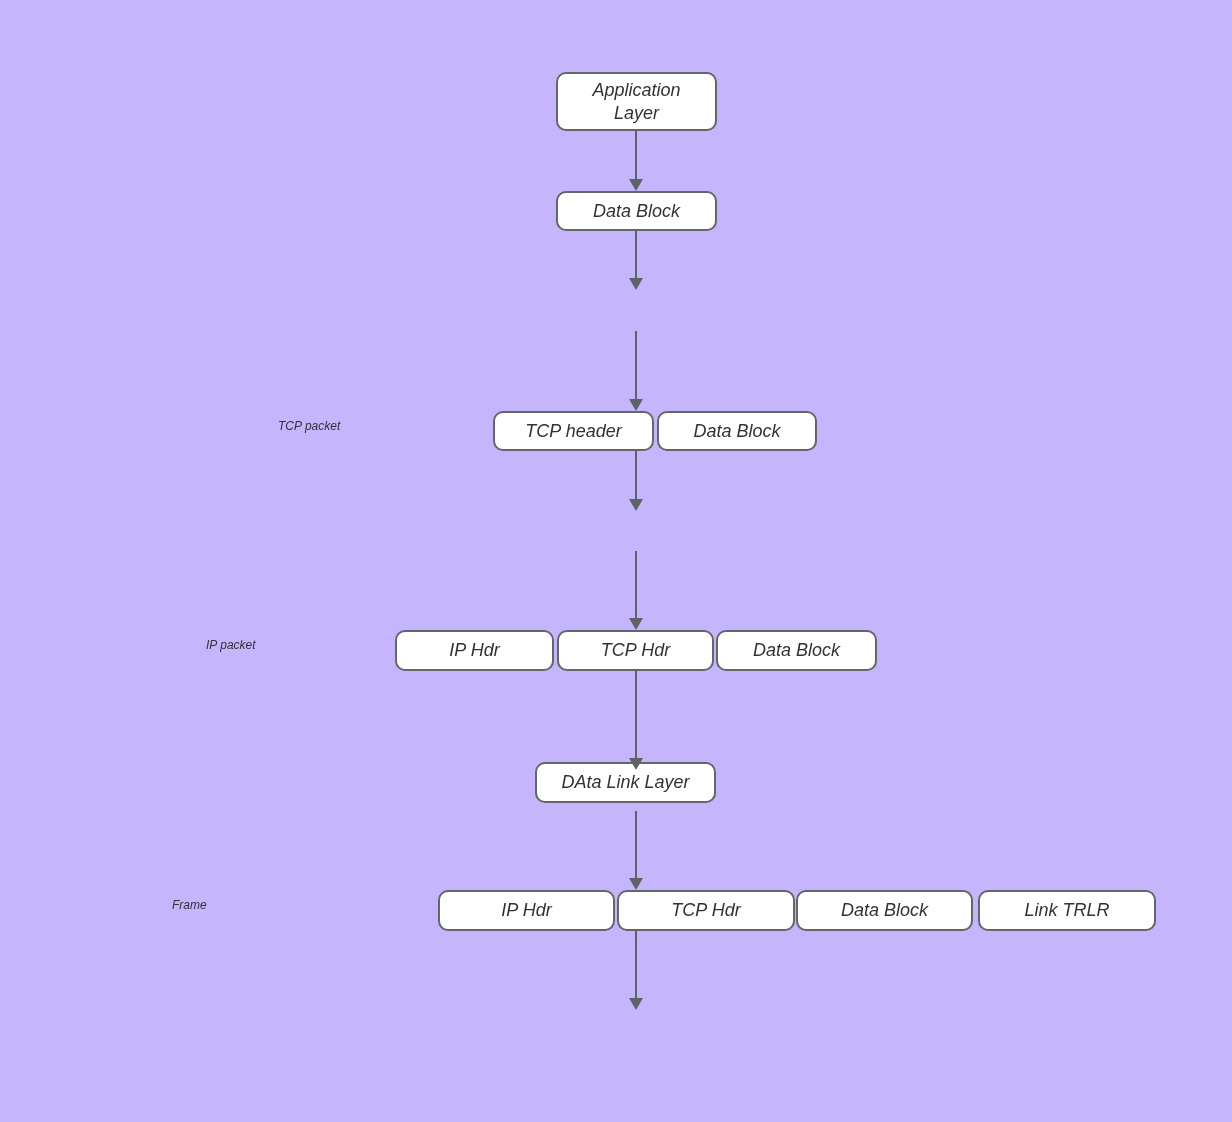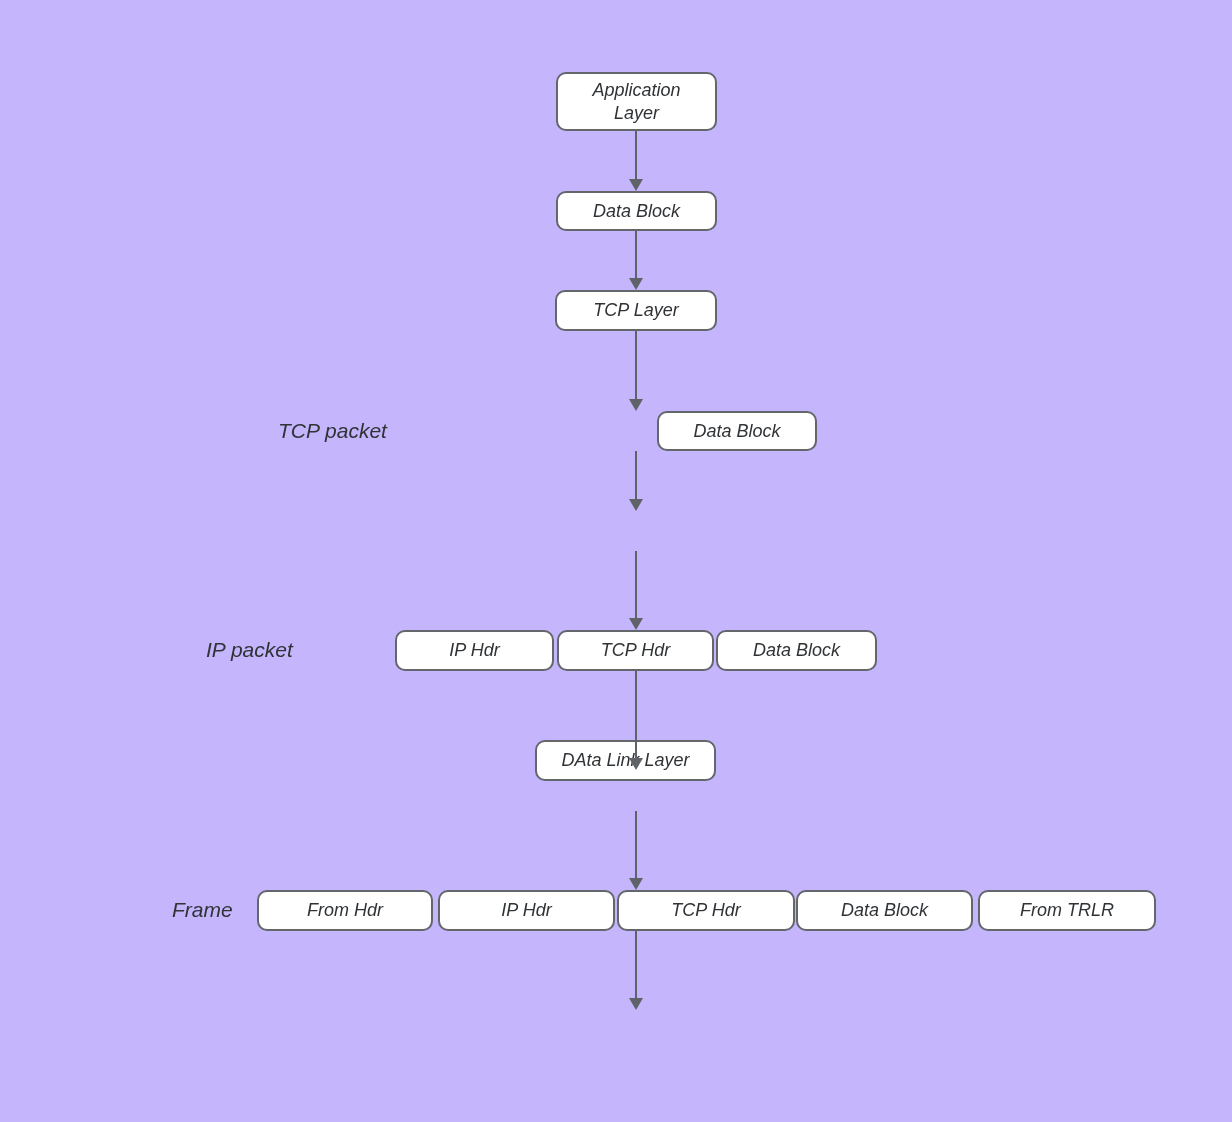--- a/index.html
+++ b/index.html
@@ -35,21 +35,21 @@
     padding: 0 4px;
     white-space: nowrap;
   }
   .node.two-line .lbl {
     white-space: normal;
     max-width: 112px;
   }
   .row-label {
     position: absolute;
     color: #303336;
-    font-size: 21px;
+    font-size: 12px;
     white-space: nowrap;
   }
   .arrow {
     position: absolute;
     width: 14px;
     display: flex;
     flex-direction: column;
     align-items: center;
   }
   .arrow-line {
@@ -71,60 +71,57 @@
 <div class="canvas">
 
   <div class="node two-line" style="left:556px;top:72px;width:161px;height:59px">
     <span class="lbl">Application Layer</span>
   </div>
 
   <div class="node" style="left:556px;top:191px;width:161px;height:40px">
     <span class="lbl">Data Block</span>
   </div>
 
-  <div class="node" style="left:555px;top:290px;width:162px;height:41px">
-    <span class="lbl">TCP Layer</span>
-  </div>
 
   <div class="row-label" style="left:278px;top:419px">TCP packet</div>
+  <div class="node" style="left:493px;top:411px;width:161px;height:40px">
+    <span class="lbl">TCP header</span>
+  </div>
   <div class="node" style="left:657px;top:411px;width:160px;height:40px">
     <span class="lbl">Data Block</span>
   </div>
 
 
   <div class="row-label" style="left:206px;top:638px">IP packet</div>
   <div class="node" style="left:395px;top:630px;width:159px;height:41px">
     <span class="lbl">IP Hdr</span>
   </div>
   <div class="node" style="left:557px;top:630px;width:157px;height:41px">
     <span class="lbl">TCP Hdr</span>
   </div>
   <div class="node" style="left:716px;top:630px;width:161px;height:41px">
     <span class="lbl">Data Block</span>
   </div>
 
-  <div class="node" style="left:535px;top:740px;width:181px;height:41px">
+  <div class="node" style="left:535px;top:762px;width:181px;height:41px">
     <span class="lbl">DAta Link Layer</span>
   </div>
 
   <div class="row-label" style="left:172px;top:898px">Frame</div>
-  <div class="node" style="left:257px;top:890px;width:176px;height:41px">
-    <span class="lbl">From Hdr</span>
-  </div>
   <div class="node" style="left:438px;top:890px;width:177px;height:41px">
     <span class="lbl">IP Hdr</span>
   </div>
   <div class="node" style="left:617px;top:890px;width:178px;height:41px">
     <span class="lbl">TCP Hdr</span>
   </div>
   <div class="node" style="left:796px;top:890px;width:177px;height:41px">
     <span class="lbl">Data Block</span>
   </div>
   <div class="node" style="left:978px;top:890px;width:178px;height:41px">
-    <span class="lbl">From TRLR</span>
+    <span class="lbl">Link TRLR</span>
   </div>
 
 
   <div class="arrow" style="left:629px;top:131px;height:60px">
     <div class="arrow-line"></div>
     <div class="arrow-head"></div>
   </div>
   <div class="arrow" style="left:629px;top:231px;height:59px">
     <div class="arrow-line"></div>
     <div class="arrow-head"></div>

